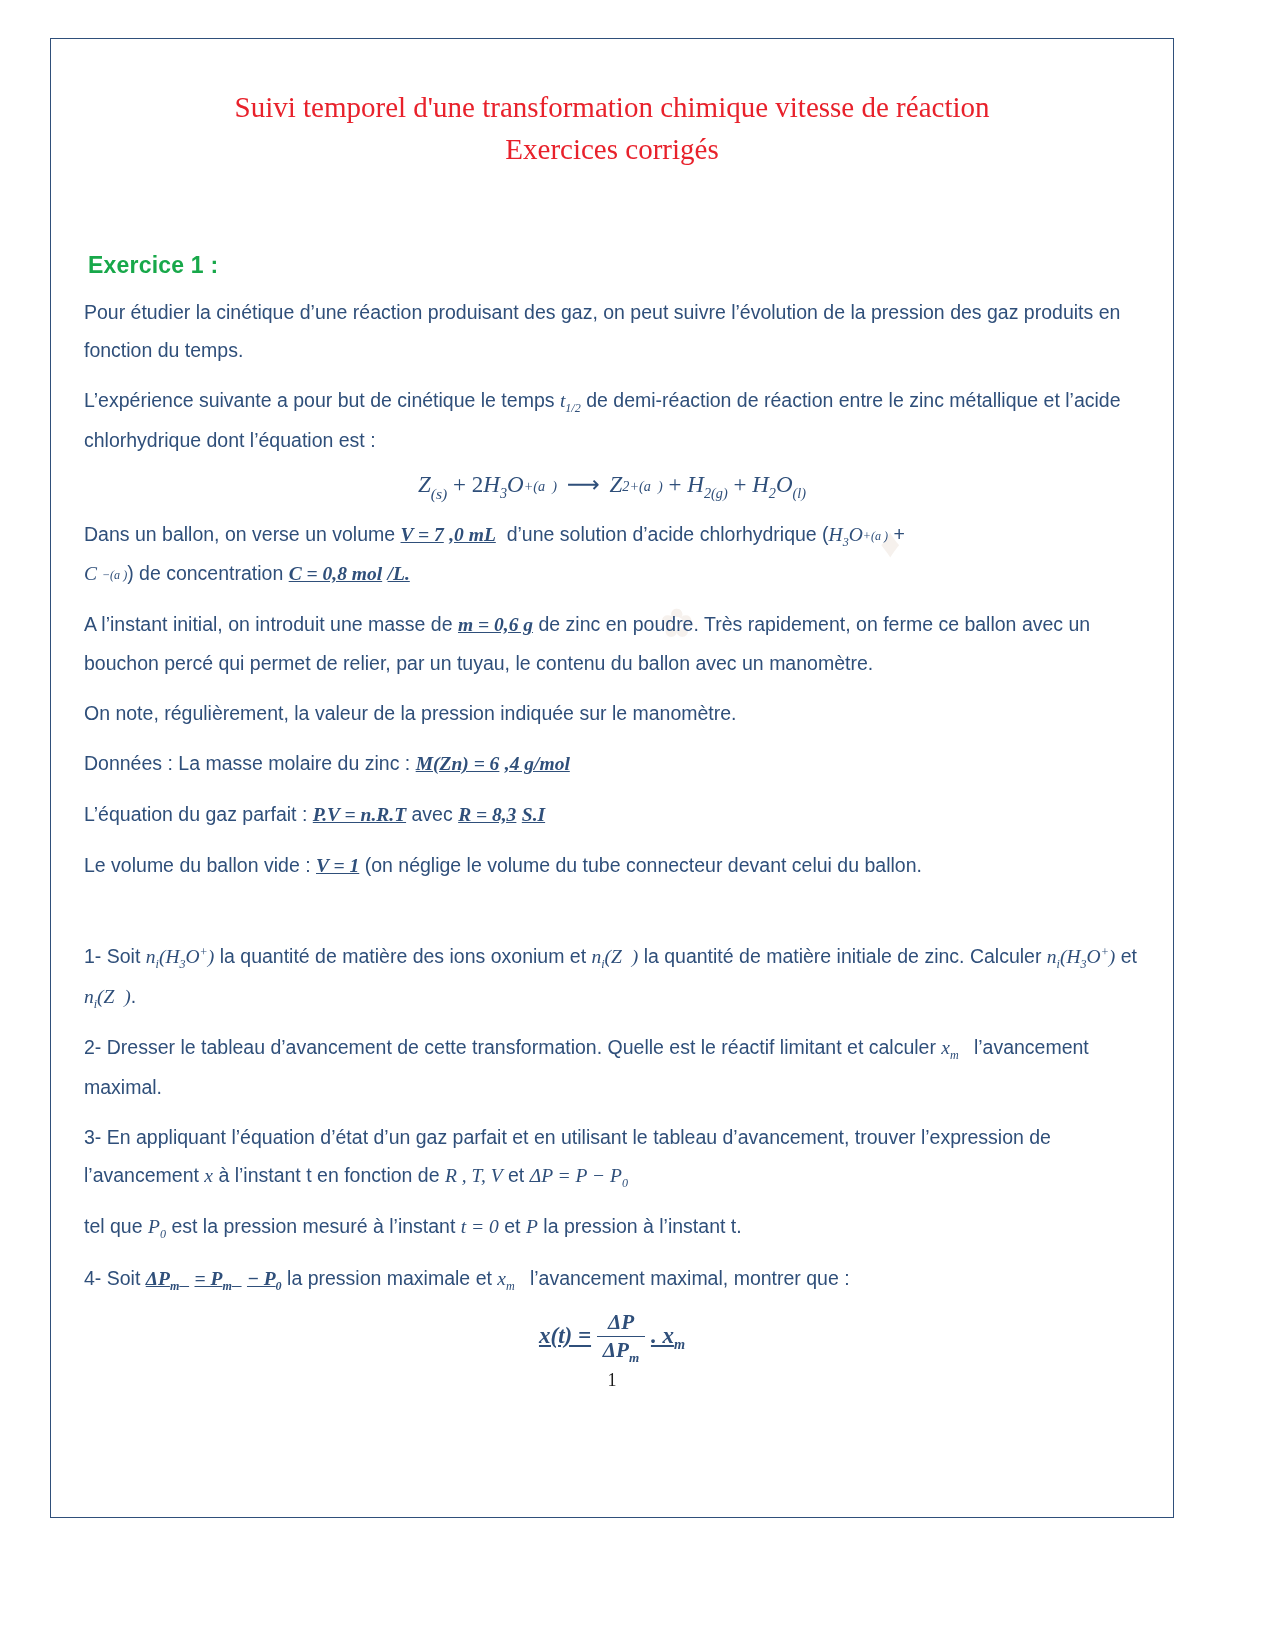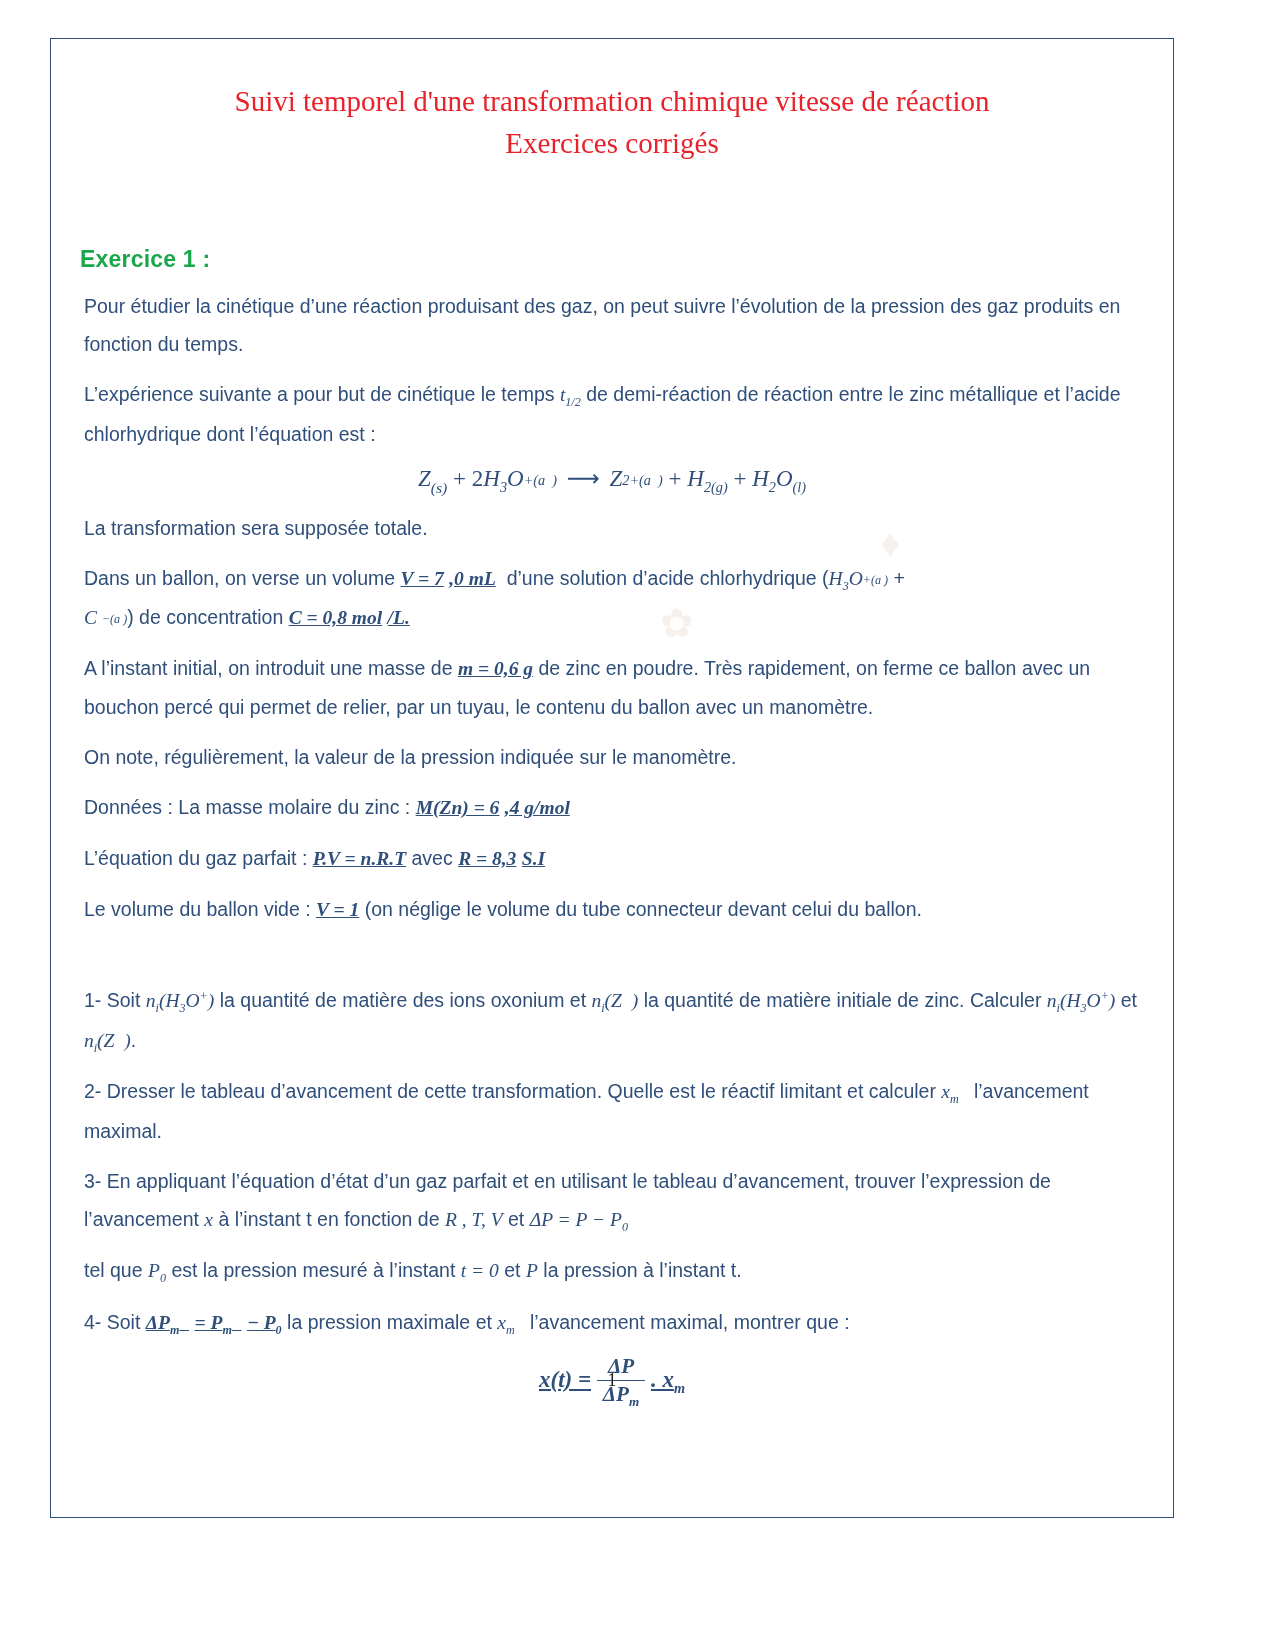--- a/index.html
+++ b/index.html
@@ -21,39 +21,39 @@
     left: 50px;
     top: 38px;
     width: 1124px;
     height: 1480px;
     border: 1.5px solid #2f4f7a;
     box-sizing: border-box;
   }
   .content {
     position: absolute;
     left: 72px;
-    top: 80px;
+    top: 86px;
     width: 1080px;
   }
   .doc-title {
     color: #e8212b;
     font-family: "Liberation Serif", serif;
     font-size: 29px;
     line-height: 1.45;
     text-align: center;
     margin: 0 0 8px 0;
     font-weight: normal;
   }
   .doc-title .line2 { display: block; }
   .spacer-1 { height: 74px; }
   .ex-head {
     color: #18a84a;
     font-weight: bold;
     font-size: 23px;
-    margin: 0 0 14px 8px;
+    margin: 0 0 14px 16px;
     letter-spacing: 0.2px;
   }
   p.body-line {
     color: #2f4f7a;
     font-size: 19.5px;
     line-height: 1.95;
     margin: 12px;
     text-align: left;
   }
   .eq-center {
@@ -164,21 +164,20 @@
 
     <div class="eq-center">
       <span class="mthn">Z</span><span class="sub-par">(s)</span>
       <span>+ 2</span><span class="mthn">H<sub class="s">3</sub>O</span><span class="stack"><span>+</span><span>(a&nbsp;&nbsp;)</span></span>
       <span class="arrow">⟶</span>
       <span class="mthn">Z</span><span class="stack"><span>2+</span><span>(a&nbsp;&nbsp;)</span></span>
       <span>+</span> <span class="mthn">H<sub class="s">2(g)</sub></span>
       <span>+</span> <span class="mthn">H<sub class="s">2</sub>O<sub class="s">(l)</sub></span>
     </div>
 
-    <p class="body-line">La transformation sera supposée totale.</p>
 
     <p class="body-line">
       <span>Dans un ballon, on verse un volume</span>
       <span class="mth">V = 7</span>
       <span class="mth">,0 mL</span>&nbsp;
       <span>d’une solution d’acide chlorhydrique (</span><span class="mthn">H<sub class="s">3</sub>O<span class="stack"><span>+</span><span>(a&nbsp;)</span></span></span>
       <span>+</span>
       <br>
       <span class="mthn">C <span class="stack"><span>−</span><span>(a&nbsp;)</span></span></span><span>) de concentration</span>
       <span class="mth">C = 0,8 mol</span>

